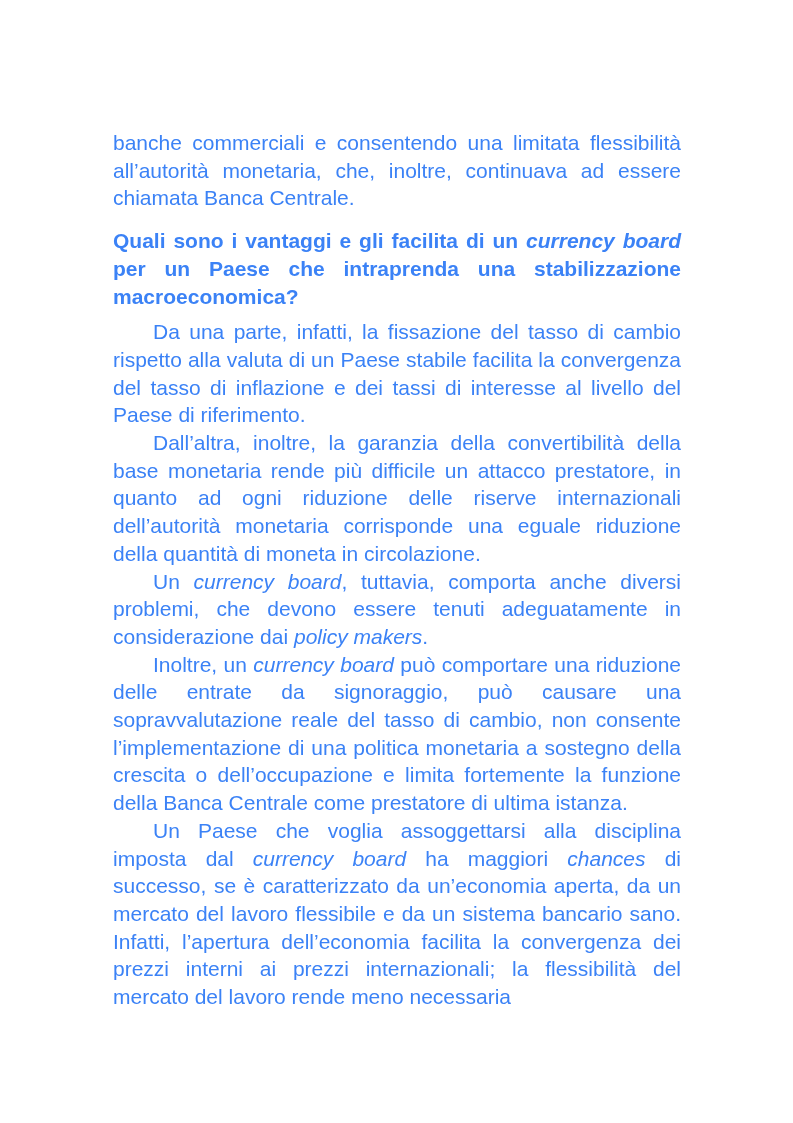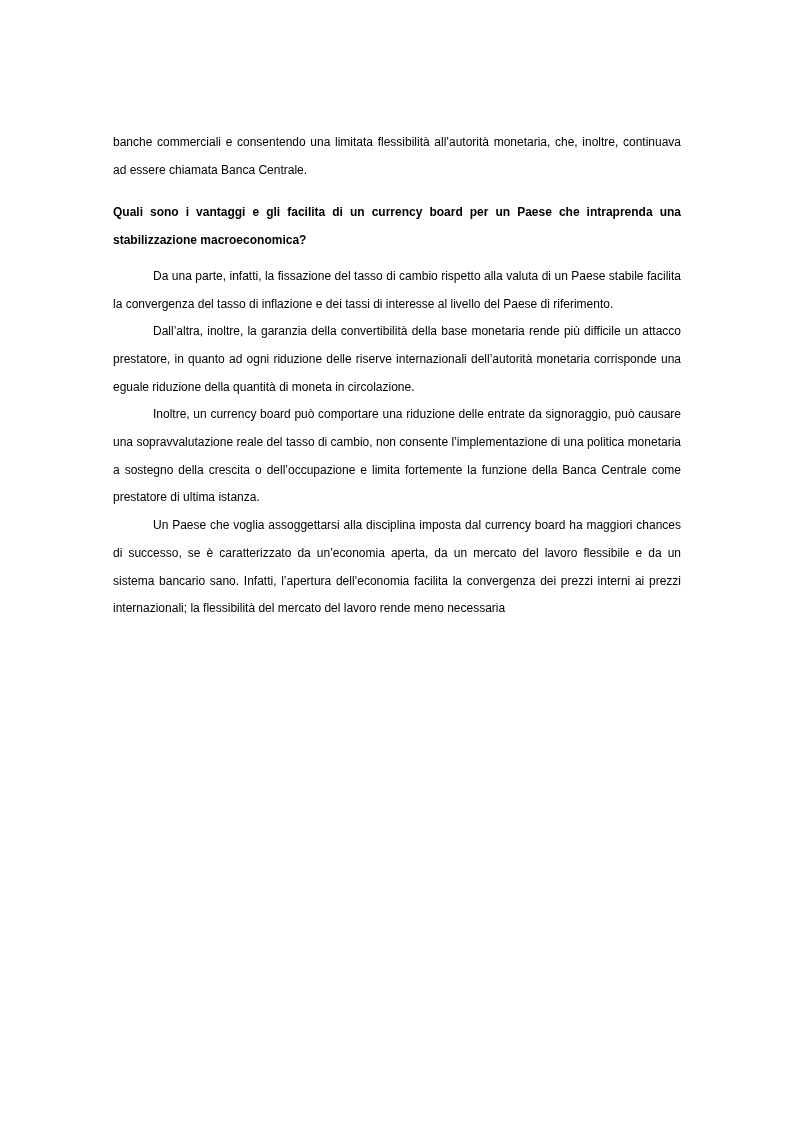--- a/index.html
+++ b/index.html
@@ -13,53 +13,55 @@
     height: 1123px;
     background: #ffffff;
     overflow: hidden;
   }
   .text-block {
     position: absolute;
     left: 113px;
     top: 129px;
     width: 568px;
     font-family: "Liberation Sans", sans-serif;
-    font-size: 12px;
+    font-size: 21px;
     line-height: 27.7px;
-    color: #000000;
+    color: #3b82f6;
     text-align: justify;
   }
   .text-block p {
     margin: 0;
   }
   p.para.indent {
     text-indent: 40px;
   }
   p.heading {
     font-weight: bold;
     margin: 15px 0 8px 0;
   }
   .it {
+    font-style: italic;
   }
 </style>
 </head>
 <body>
 
 <div class="page">
   <div class="text-block">
 
     <p class="para"><span>banche commerciali e consentendo una limitata flessibilità all’autorità monetaria, che, inoltre, continuava ad essere chiamata Banca Centrale.</span></p>
 
     <p class="heading"><span>Quali sono i vantaggi e gli facilita di un </span><span class="it">currency board</span><span> per un Paese che intraprenda una stabilizzazione macroeconomica?</span></p>
 
 
     <p class="para indent"><span>Da una parte, infatti, la fissazione del tasso di cambio rispetto alla valuta di un Paese stabile facilita la convergenza del tasso di inflazione e dei tassi di interesse al livello del Paese di riferimento.</span></p>
 
     <p class="para indent"><span>Dall’altra, inoltre, la garanzia della convertibilità della base monetaria rende più difficile un attacco prestatore, in quanto ad ogni riduzione delle riserve internazionali dell’autorità monetaria corrisponde una eguale riduzione della quantità di moneta in circolazione.</span></p>
 
+    <p class="para indent"><span>Un </span><span class="it">currency board</span><span>, tuttavia, comporta anche diversi problemi, che devono essere tenuti adeguatamente in considerazione dai </span><span class="it">policy makers</span><span>.</span></p>
 
 
     <p class="para indent"><span>Inoltre, un </span><span class="it">currency board</span><span> può comportare una riduzione delle entrate da signoraggio, può causare una sopravvalutazione reale del tasso di cambio, non consente l’implementazione di una politica monetaria a sostegno della crescita o dell’occupazione e limita fortemente la funzione della Banca Centrale come prestatore di ultima istanza.</span></p>
 
 
     <p class="para indent"><span>Un Paese che voglia assoggettarsi alla disciplina imposta dal </span><span class="it">currency board</span><span> ha maggiori </span><span class="it">chances</span><span> di successo, se è caratterizzato da un’economia aperta, da un mercato del lavoro flessibile e da un sistema bancario sano. Infatti, l’apertura dell’economia facilita la convergenza dei prezzi interni ai prezzi internazionali; la flessibilità del mercato del lavoro rende meno necessaria</span></p>
 
   </div>
 </div>
 

